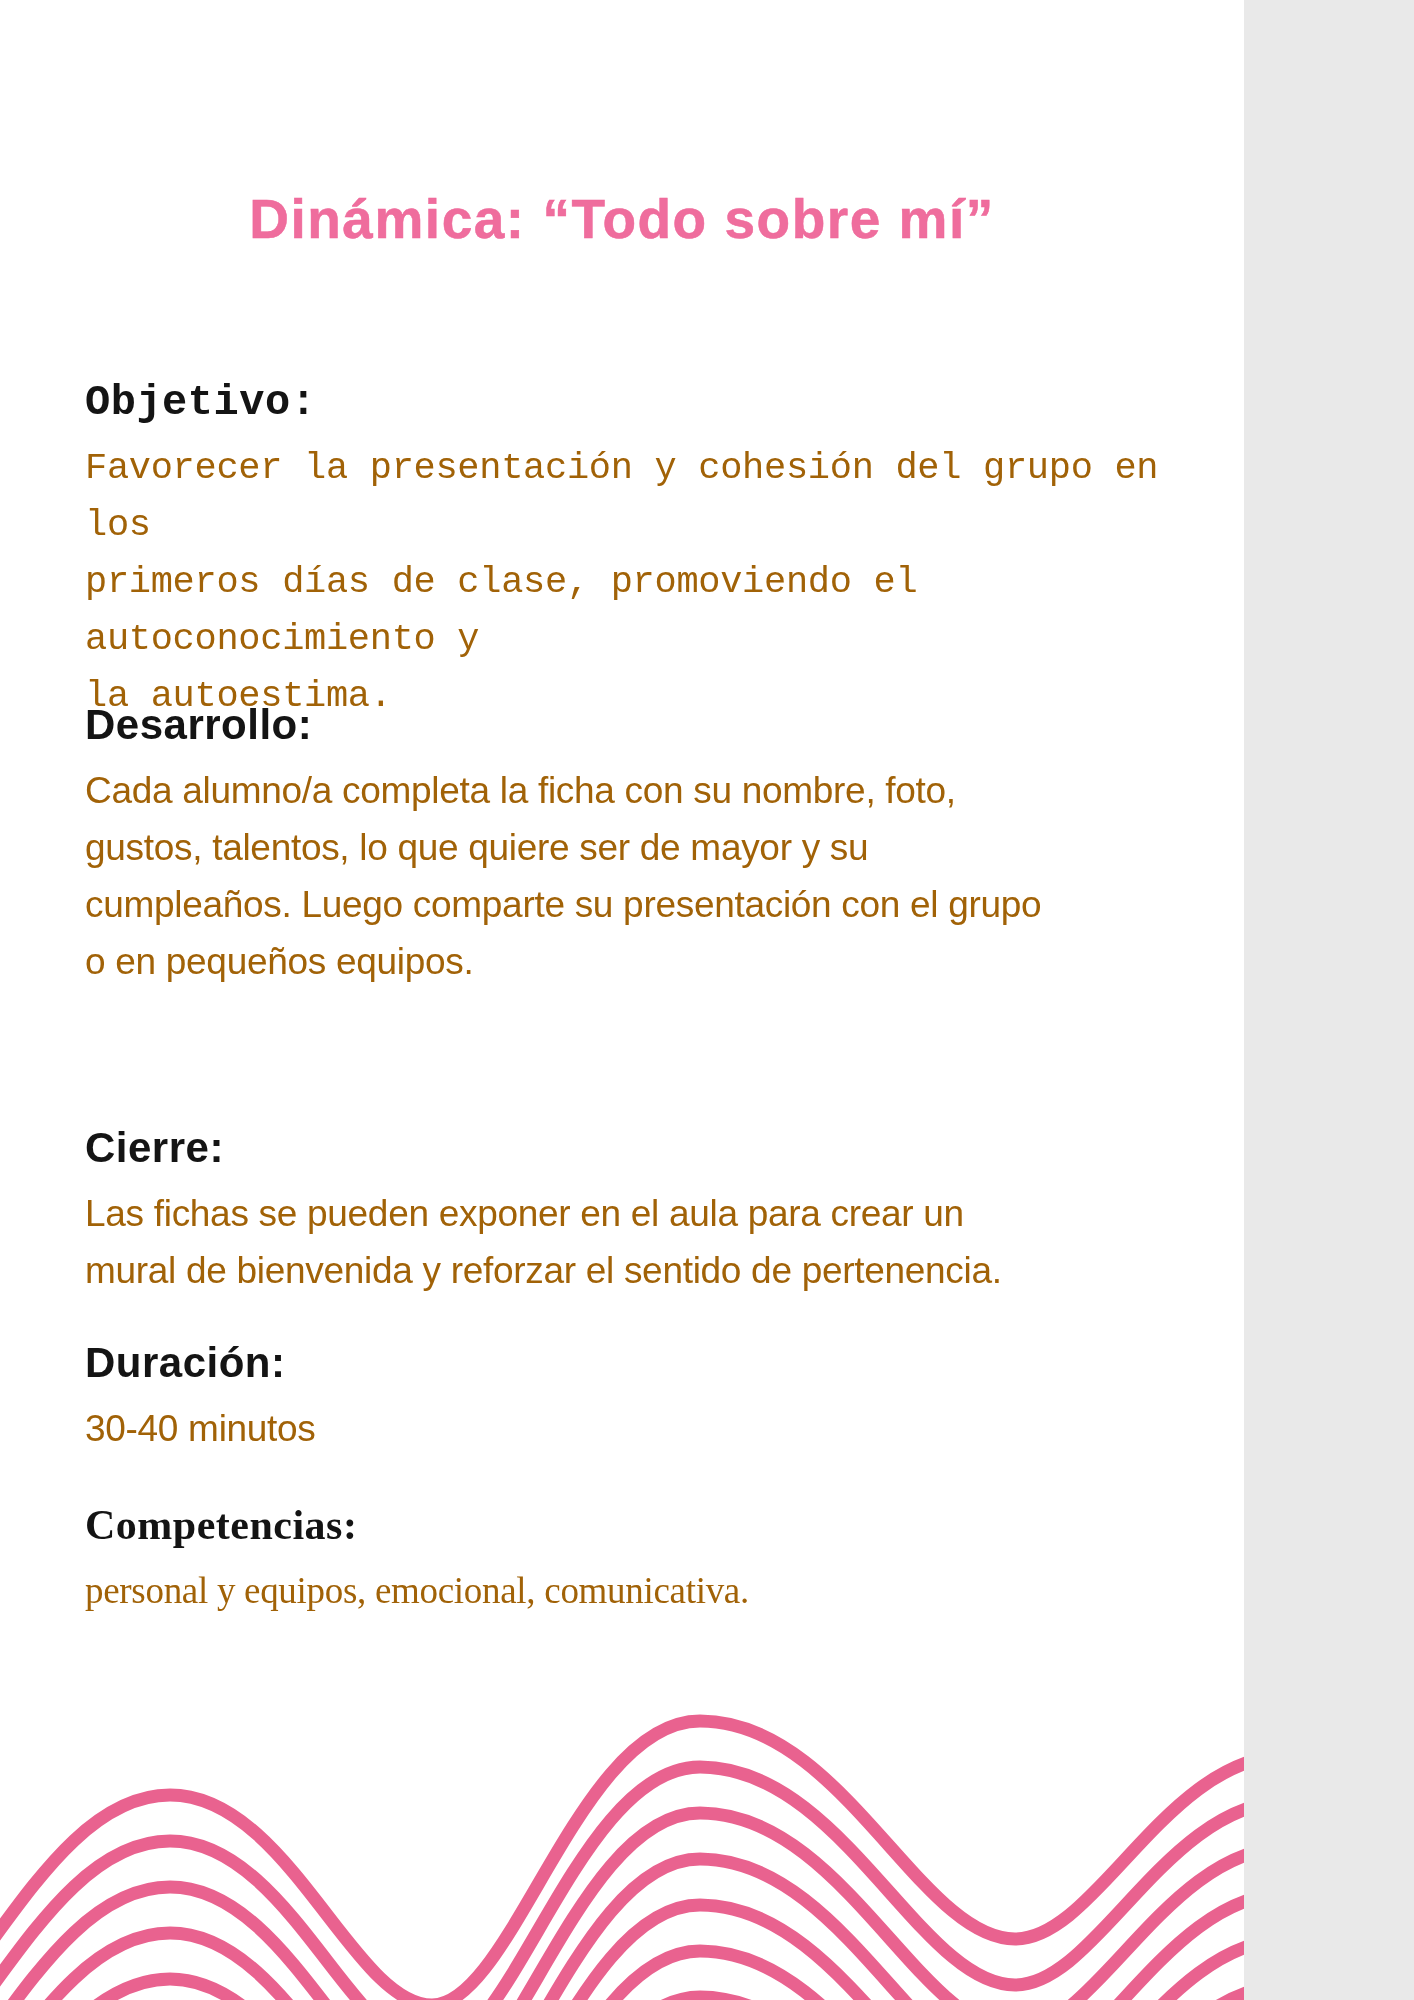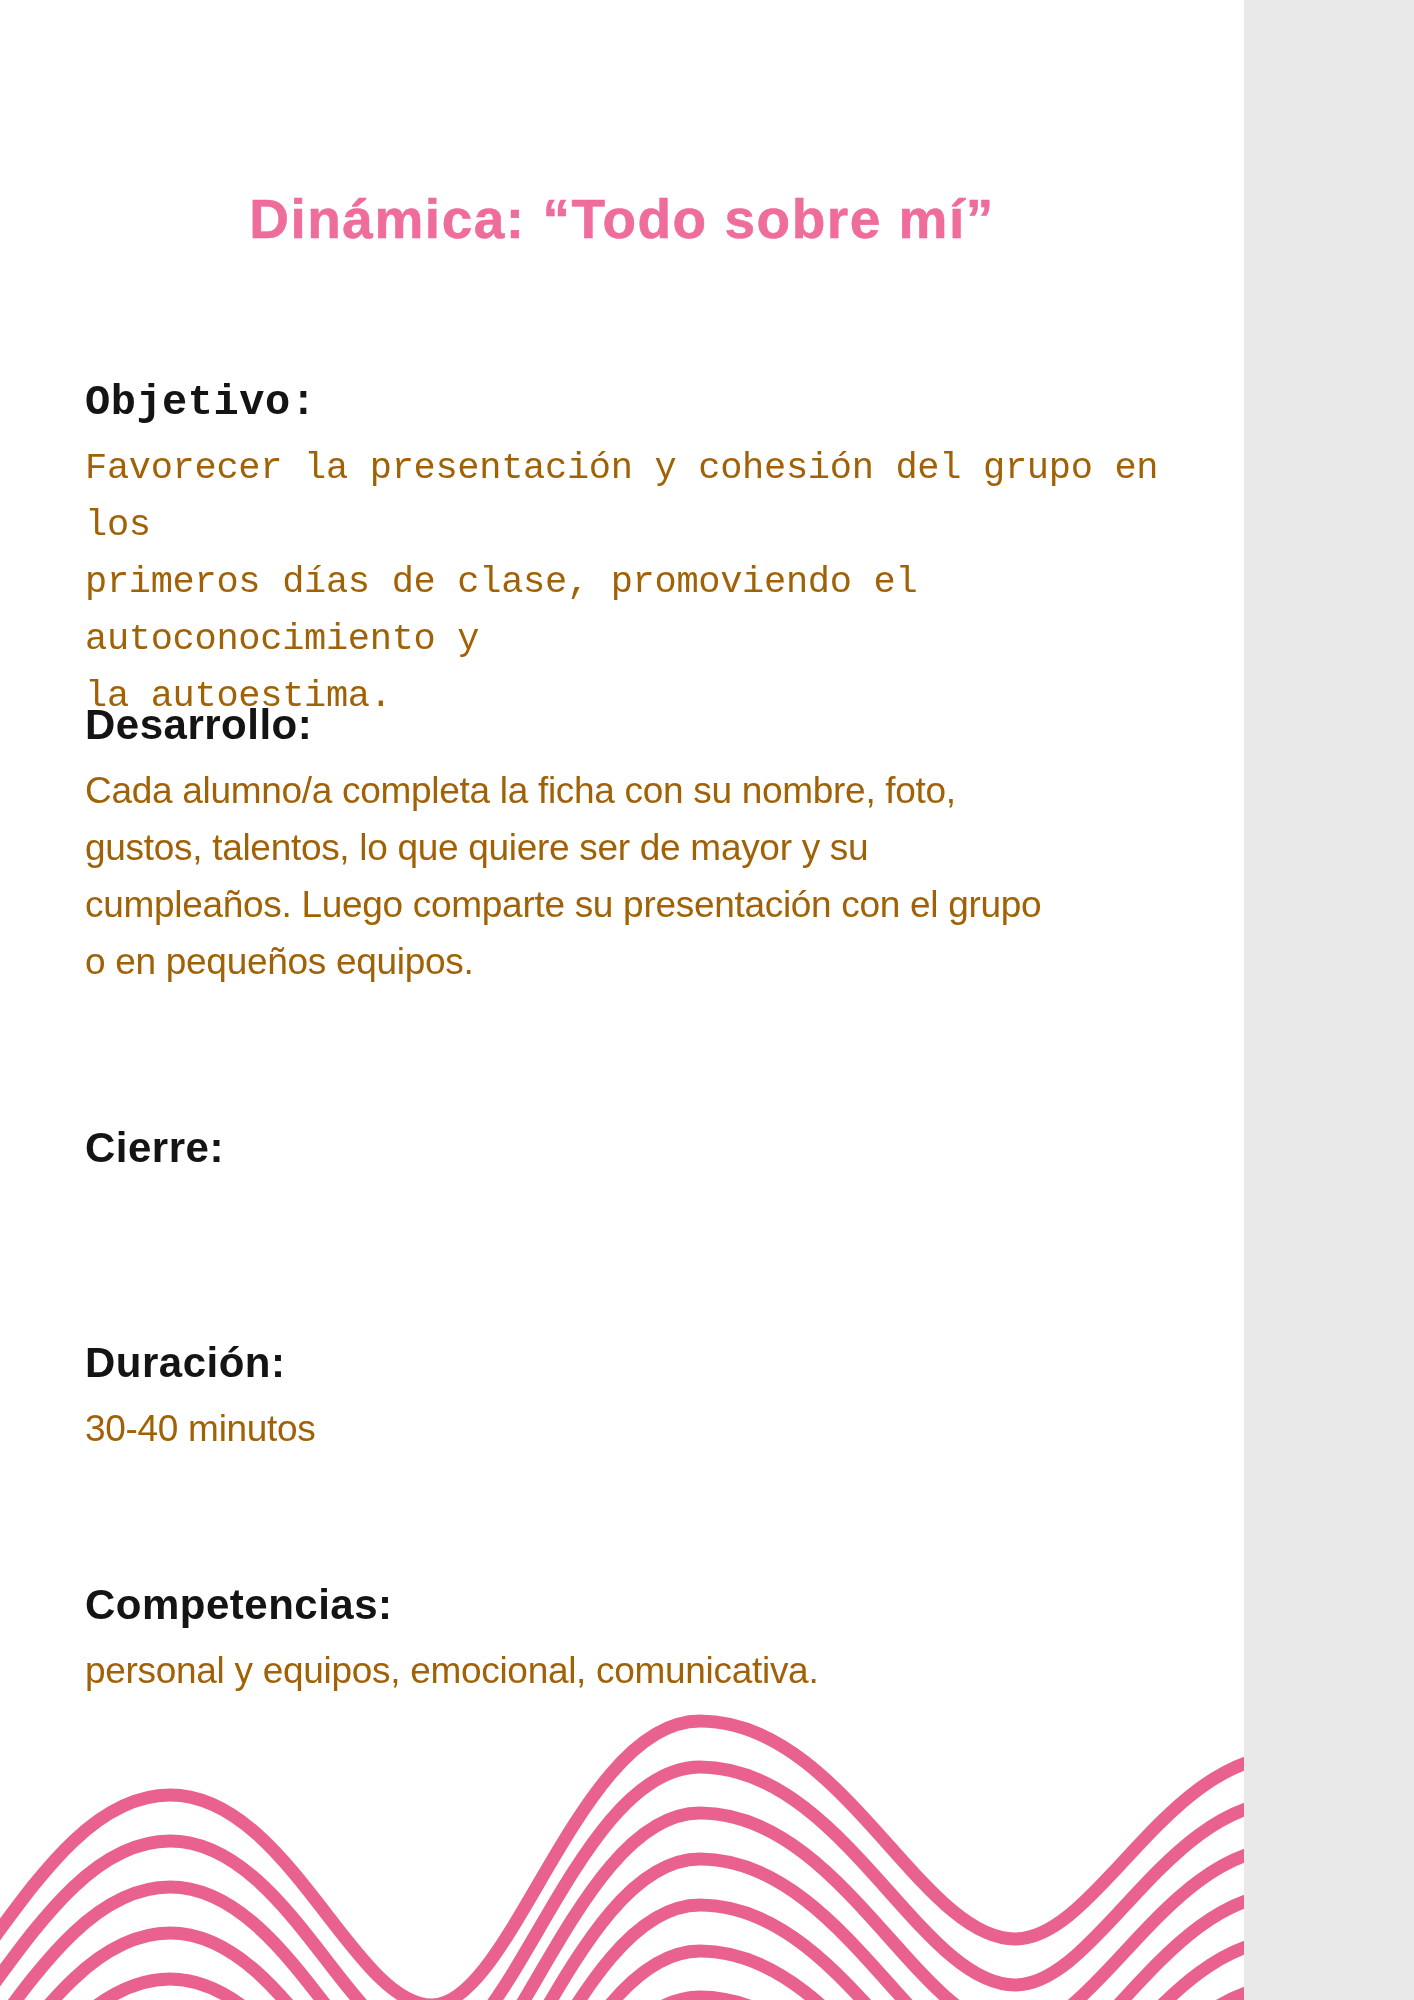--- a/index.html
+++ b/index.html
@@ -35,21 +35,21 @@
     font-size:37px;
     color:#a16207;
     line-height:57px;
     letter-spacing:-0.3px;
     white-space:pre-line; 
   }
   .sec-objetivo{top:378px;font-family:Liberation Mono, monospace;}
   .sec-desarrollo{top:700px;}
   .sec-cierre{top:1123px;}
   .sec-duracion{top:1338px;}
-  .sec-competencias{top:1580px;}
+  .sec-competencias{top:1500px;font-family:Liberation Serif, serif;}
   .waves{
     position:absolute;left:0;bottom:0;
     width:1414px;height:340px;
     display:block;
   }
 </style>
 </head>
 <body>
 
 <div class="page">
@@ -66,20 +66,22 @@
   <div class="section sec-desarrollo">
     <div class="section-heading">Desarrollo:</div>
     <div class="section-body">Cada alumno/a completa la ficha con su nombre, foto,
 gustos, talentos, lo que quiere ser de mayor y su
 cumpleaños. Luego comparte su presentación con el grupo
 o en pequeños equipos.</div>
   </div>
 
   <div class="section sec-cierre">
     <div class="section-heading">Cierre:</div>
+    <div class="section-body">Las fichas se pueden exponer en el aula para crear un
+mural de bienvenida y reforzar el sentido de pertenencia.</div>
   </div>
 
   <div class="section sec-duracion">
     <div class="section-heading">Duración:</div>
     <div class="section-body">30-40 minutos</div>
   </div>
 
   <div class="section sec-competencias">
     <div class="section-heading">Competencias:</div>
     <div class="section-body">personal y equipos, emocional, comunicativa.</div>

